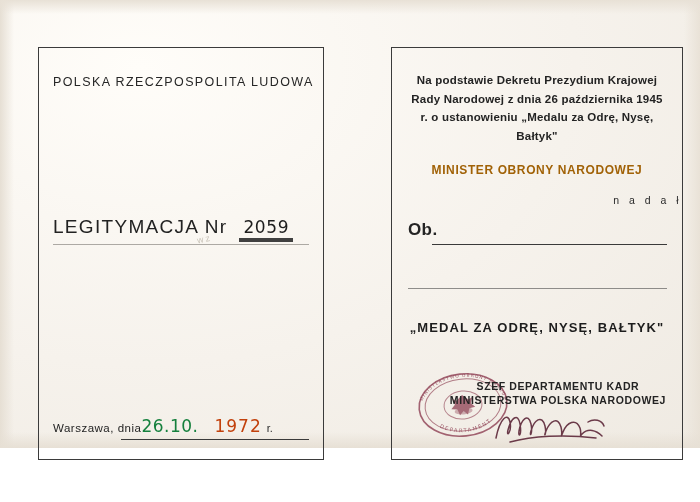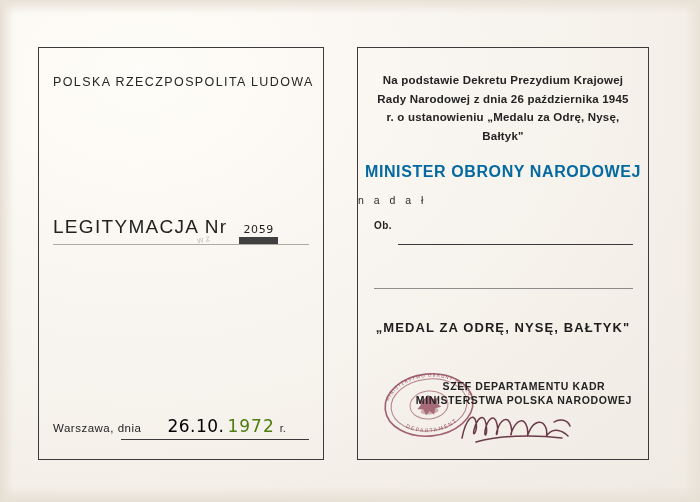--- a/index.html
+++ b/index.html
@@ -9,21 +9,21 @@
   body {
     width: 700px;
     height: 502px;
     background: #ffffff;
     font-family: "Liberation Sans", sans-serif;
     overflow: hidden;
   }
   #document-root {
     position: relative;
     width: 700px;
-    height: 502px;
+    height: 448px;
     background: #f7f4ef;
     box-sizing: border-box;
   }
   
   #paper-texture {
     position: absolute;
     inset: 0;
     background:
       radial-gradient(ellipse at 20% 15%, #fffdf9 0%, #f6f2ec 55%, #efeae2 100%);
     pointer-events: none;
@@ -62,21 +62,21 @@
     border: 1px solid #3b3b3b;
     box-sizing: border-box;
   }
   #left-panel {
     left: 38px;
     top: 47px;
     width: 286px;
     height: 413px;
   }
   #right-panel {
-    left: 357px;
+    left: 391px;
     top: 47px;
     width: 292px;
     height: 413px;
   }
 
   
   #republic-heading {
     position: absolute;
     left: 14px;
     top: 27px;
@@ -92,25 +92,25 @@
     top: 168px;
     display: flex;
     align-items: baseline;
   }
   #legitimacja-label {
     font-size: 19px;
     letter-spacing: 1.3px;
     color: #222;
   }
   #legitimacja-number {
-    font-size: 11px;
+    font-size: 17px;
     letter-spacing: 0.6px;
     color: #1d1d1d;
     margin-left: 12px;
-    border-bottom: 7px solid #404040;
+    border-bottom: 4px solid #404040;
     padding: 0 4px 1px 4px;
     font-family: "DejaVu Sans", sans-serif;
   }
   #legitimacja-rule {
     position: absolute;
     left: 14px;
     top: 196px;
     width: 256px;
     height: 1px;
     background: #6d6a64;
@@ -126,30 +126,29 @@
     white-space: nowrap;
     text-align: center;
   }
   #date-city-label {
     font-size: 11.5px;
     letter-spacing: 0.5px;
     color: #242424;
   }
   #date-day {
     font-size: 17px;
-    margin-left: 26px;
     letter-spacing: 0.5px;
-    color: #000000;
+    color: #15803d;
     font-family: "DejaVu Sans", sans-serif;
   }
   #date-year {
     font-size: 17px;
-    margin-left: 3px;
+    margin-left: 16px;
     letter-spacing: 1px;
-    color: #4d7c0f;
+    color: #c2410c;
     font-family: "DejaVu Sans", sans-serif;
   }
   #date-year-suffix {
     font-size: 11px;
     margin-left: 5px;
     color: #2b2b2b;
   }
   #date-underline {
     position: absolute;
     left: 82px;
@@ -180,45 +179,45 @@
     color: #232323;
     font-weight: 700;
     letter-spacing: 0.2px;
   }
   #minister-line {
     position: absolute;
     left: 0;
     right: 0;
     top: 115px;
     text-align: center;
-    font-size: 16px;
+    font-size: 12px;
     letter-spacing: 0.6px;
-    color: #0369a1;
+    color: #a16207;
     font-weight: 700;
   }
   #awarded-line {
     position: absolute;
     left: 0;
     right: 0;
     top: 146px;
-    text-align: left;
+    text-align: right;
     font-size: 10.5px;
     letter-spacing: 3.5px;
     color: #2a2a2a;
   }
   #recipient-row {
     position: absolute;
     left: 16px;
     top: 172px;
     right: 14px;
     display: flex;
     align-items: baseline;
   }
   #recipient-prefix {
-    font-size: 10px;
+    font-size: 17px;
     color: #242424;
     letter-spacing: 0.4px;
     font-weight: 700;
   }
   #recipient-name {
     font-size: 16.5px;
     color: #171717;
     margin-left: 13px;
     letter-spacing: 0.3px;
     font-family: "DejaVu Sans", sans-serif;

